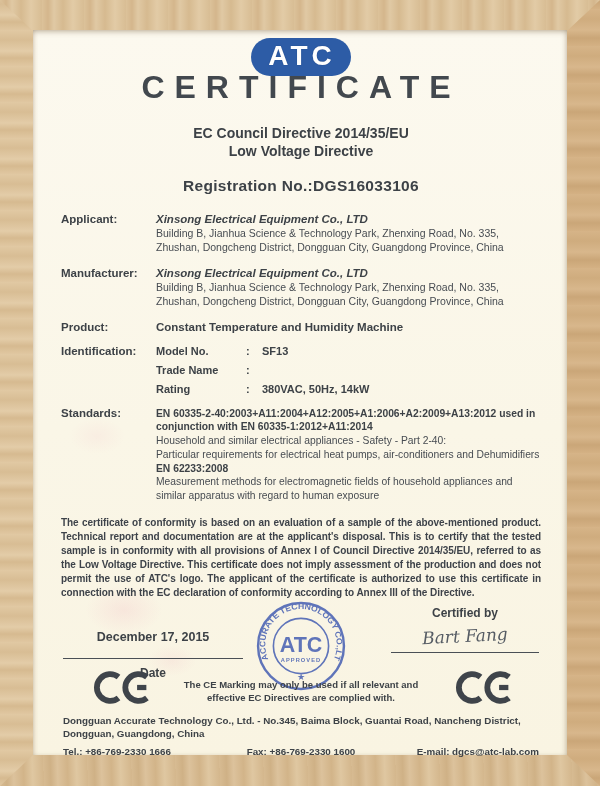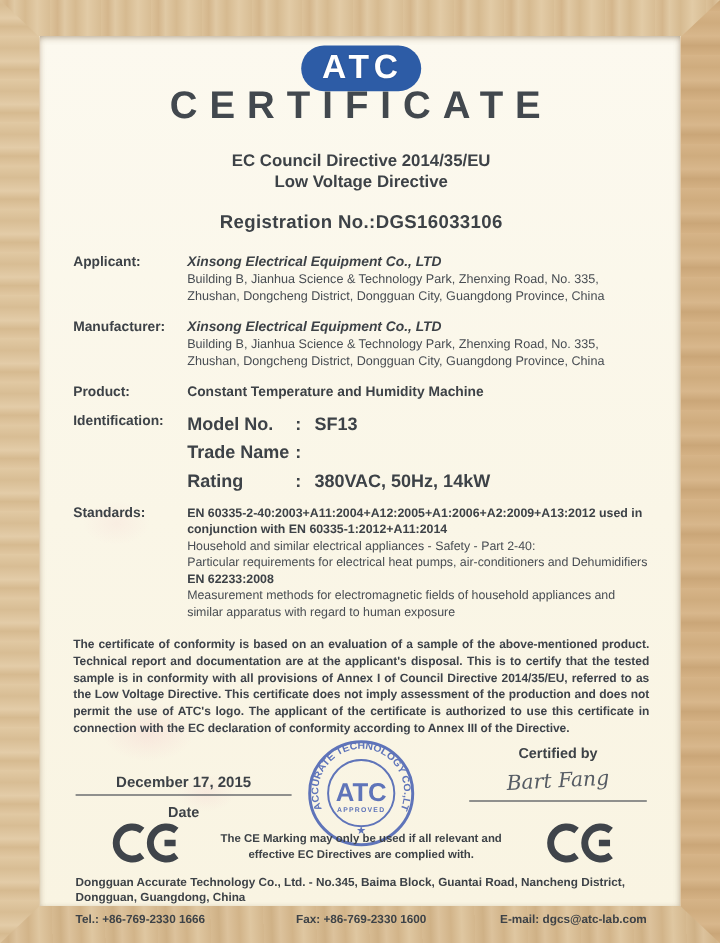--- a/index.html
+++ b/index.html
@@ -59,21 +59,21 @@
     display:grid; grid-template-columns:95px 1fr; column-gap:0;
     text-align:left; margin-top:18px; row-gap:12px;
   }
   .flabel { font-size:11.5px; font-weight:bold; }
   .company { font-size:11.5px; font-weight:bold;font-style:italic; }
   .addr { font-size:10.5px; line-height:1.33; margin-top:2px; color:#474c52; }
   .product-val { font-size:11.5px; font-weight:bold; }
 
   .ident-row { display:grid; grid-template-columns:90px 16px 1fr; margin-bottom:7px; }
   .ident-row:last-child { margin-bottom:0; }
-  .ident-name, .ident-sep, .ident-val { font-size:15px; font-weight:bold; }
+  .ident-name, .ident-sep, .ident-val { font-size:11px; font-weight:bold; }
   .tradename { font-size:12.5px; letter-spacing:.4px; color:#4c5158; }
 
   .std-bold { font-size:10.3px; font-weight:bold; line-height:1.33; }
   .std-reg { font-size:10.3px; line-height:1.33; color:#474c52; }
 
   
   .declaration {
     margin-top:13px; text-align:justify; font-weight:bold;
     font-size:10px; line-height:1.4; letter-spacing:-.05px; color:#3e434a;
   }
@@ -85,21 +85,21 @@
 
   .certified { position:absolute; right:2px; top:2px; width:148px; text-align:center; }
   .certified-label { font-size:12px; font-weight:bold; }
   .signature {
     font-family:"DejaVu Serif", serif; font-style:italic; font-size:17px; color:#565c64;
     transform:rotate(-3deg); margin-top:6px; height:24px;
   }
   .sig-line { border-bottom:1.5px solid #4a4f55; margin-top:2px; }
 
   .dateblock { position:absolute; left:2px; top:26px; width:180px; text-align:center; }
-  .date-val { font-size:12.5px; font-weight:bold; border-bottom:1.5px solid #4a4f55; padding-bottom:3px; }
+  .date-val { font-size:12.5px; font-weight:bold; border-bottom:1.5px solid #4a4f55; padding-bottom:14px; }
   .date-label { font-size:12px; font-weight:bold; margin-top:7px; }
 
   .ce { position:absolute; top:66px; }
   .ce-left { left:32px; }
   .ce-right { right:28px; }
 
   .ce-note { position:absolute; left:50%; transform:translateX(-50%); top:74px; width:310px; text-align:center;
              font-size:9.5px; font-weight:bold; line-height:1.4; }
 
   .footer-address { position:absolute; left:2px; right:2px; top:110px; font-size:9.8px; font-weight:bold; line-height:1.4; }

